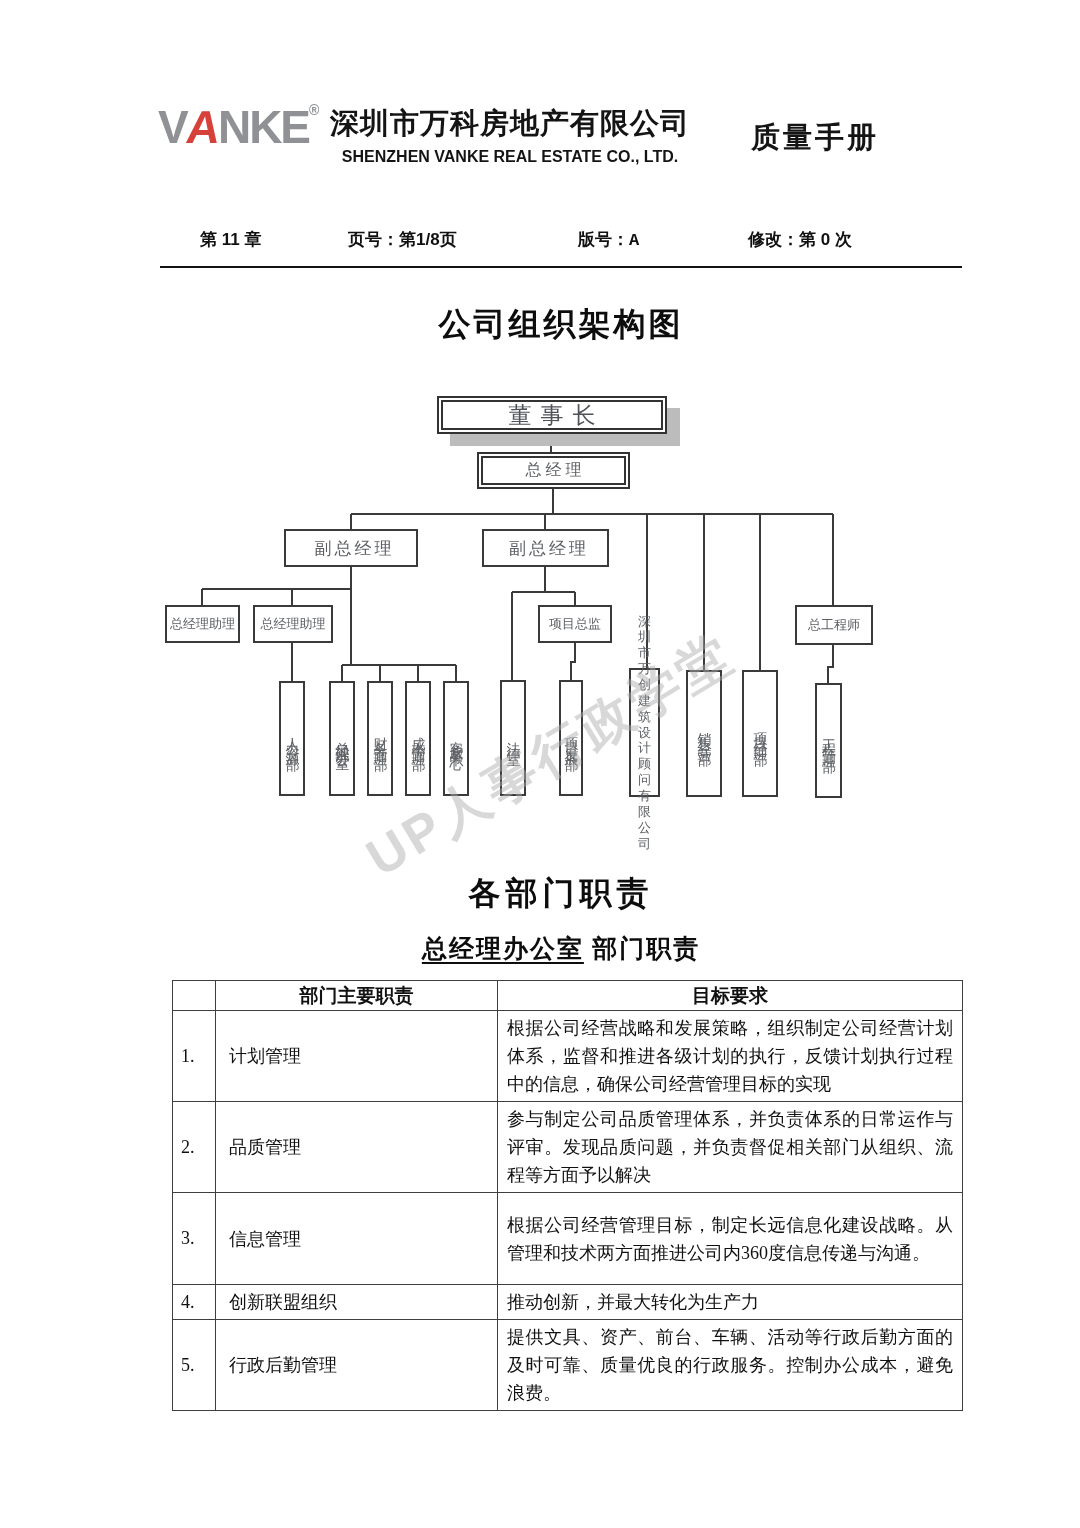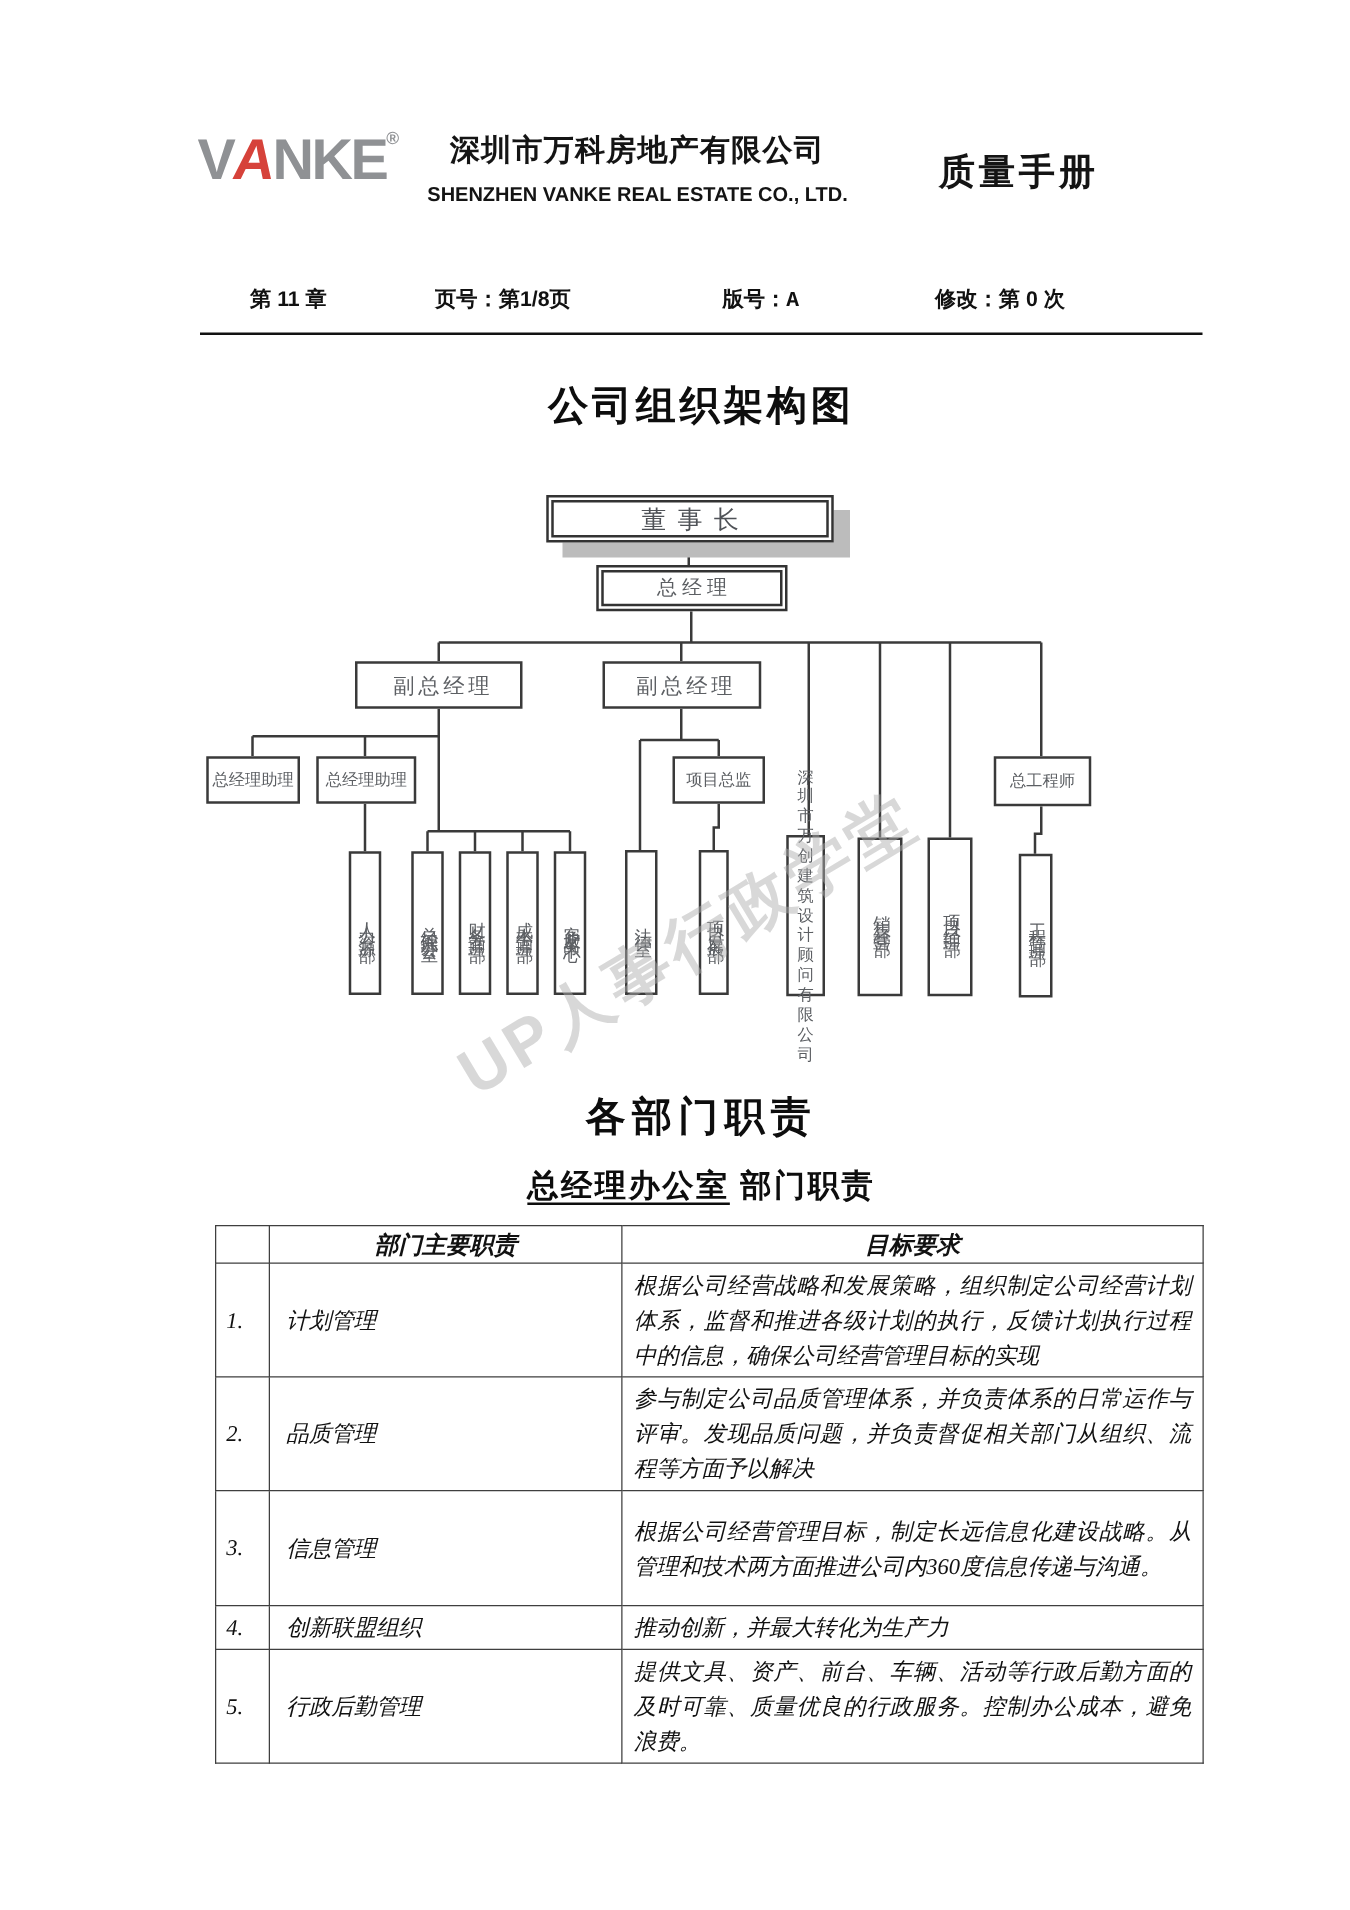--- a/index.html
+++ b/index.html
@@ -9,21 +9,21 @@
     font-family:"Liberation Serif","DejaVu Serif",serif;color:#1a1a1a;
   }
   
   .logo{position:absolute;left:158px;top:103px;
     font-family:"Liberation Sans","DejaVu Sans",sans-serif;
     font-weight:bold;font-size:46px;letter-spacing:-2px;color:#8f9194;line-height:1;}
   .logo .a{color:#d6423a;display:inline-block;transform:skewX(-8deg);}
   .logo .reg{font-size:14px;vertical-align:28px;letter-spacing:0;color:#8f9194;}
   .company-cn{position:absolute;left:300px;top:104px;width:420px;text-align:center;
     font-family:"Liberation Sans","DejaVu Sans",sans-serif;
-    font-weight:bold;font-size:24px;color:#141414;letter-spacing:1px;}
+    font-weight:bold;font-size:29px;color:#141414;letter-spacing:1px;}
   .company-en{position:absolute;left:300px;top:148px;width:420px;text-align:center;
     font-family:Liberation Sans, sans-serif;
     font-weight:bold;font-size:16px;color:#141414;}
   .doc-title{position:absolute;left:740px;top:118px;width:150px;text-align:center;
     font-family:"Liberation Sans","DejaVu Sans",sans-serif;
     font-weight:bold;font-size:29px;color:#141414;letter-spacing:3px;}
   .docinfo{position:absolute;top:228px;left:0;width:1080px;height:26px;
     font-family:"Liberation Sans","DejaVu Sans",sans-serif;
     font-weight:bold;font-size:17px;color:#111;}
   .docinfo span{position:absolute;white-space:nowrap;}
@@ -42,21 +42,21 @@
   .resp-subtitle{position:absolute;left:160px;top:932px;width:802px;text-align:center;
     font-weight:bold;font-size:25px;color:#0d0d0d;letter-spacing:2px;}
   .resp-subtitle .u{text-decoration:underline;text-underline-offset:5px;}
   
   .connectors{position:absolute;left:0;top:390px;z-index:1;}
   .obox{position:absolute;box-sizing:border-box;background:#fff;
     border:2px solid #3a3a3a;display:flex;align-items:center;justify-content:center;
     color:#5c5f63;z-index:2;text-align:center;}
   .dbl{border:6px double #333;}
   .shadow{box-shadow:13px 12px 0 #bcbcbc;}
-  .n-chairman{left:437px;top:396px;width:230px;height:38px;font-size:20px;letter-spacing:9px;padding-left:9px;color:#4f5257;}
+  .n-chairman{left:437px;top:396px;width:230px;height:38px;font-size:23px;letter-spacing:9px;padding-left:9px;color:#4f5257;}
   .n-gm{left:477px;top:452px;width:153px;height:37px;font-size:16px;letter-spacing:4px;padding-left:4px;}
   .n-dgm{width:134px;height:38px;font-size:17px;letter-spacing:3px;padding-left:7px;}
   .n-dgm-l{left:284px;top:529px;}
   .n-dgm-r{left:482px;top:529px;width:127px;}
   .n-small{height:38px;font-size:13px;}
   .n-asst1{left:165px;top:605px;width:75px;}
   .n-asst2{left:253px;top:605px;width:80px;}
   .n-pd{left:538px;top:605px;width:74px;}
   .n-ce{left:795px;top:605px;width:78px;height:40px;}
   .vbox{writing-mode:vertical-rl;text-orientation:upright;
@@ -75,21 +75,21 @@
     font-size:13px;line-height:1.22;padding:3px 2px;letter-spacing:0;}
   
   .watermark{position:absolute;left:372px;top:828px;z-index:5;
     font-family:"Liberation Sans","DejaVu Sans",sans-serif;
     font-size:52px;font-weight:bold;color:rgba(173,173,173,0.48);
     white-space:nowrap;transform:rotate(-31deg);transform-origin:0 50%;
     letter-spacing:4px;pointer-events:none;}
   
   .resp-table{position:absolute;left:172px;top:980px;width:790px;
     border-collapse:collapse;table-layout:fixed;
-    font-size:18px;color:#111;font-style:italic;}
+    font-size:18px;color:#111;}
   .resp-table th,.resp-table td{border:1.5px solid #3f3f3f;box-sizing:border-box;}
   .resp-table th{font-size:19px;font-weight:bold;text-align:center;height:30px;padding:1px;}
   .td-no{text-align:left;padding:2px 2px 2px 8px;vertical-align:middle;}
   .td-duty{text-align:left;padding:2px 2px 2px 13px;vertical-align:middle;}
   .td-target{padding:3px 9px;text-align:justify;line-height:28px;vertical-align:middle;}
   .r-tall{height:88px;}
   .r-mid{height:92px;}
   .r-one{height:34px;}
 </style>
 </head>

